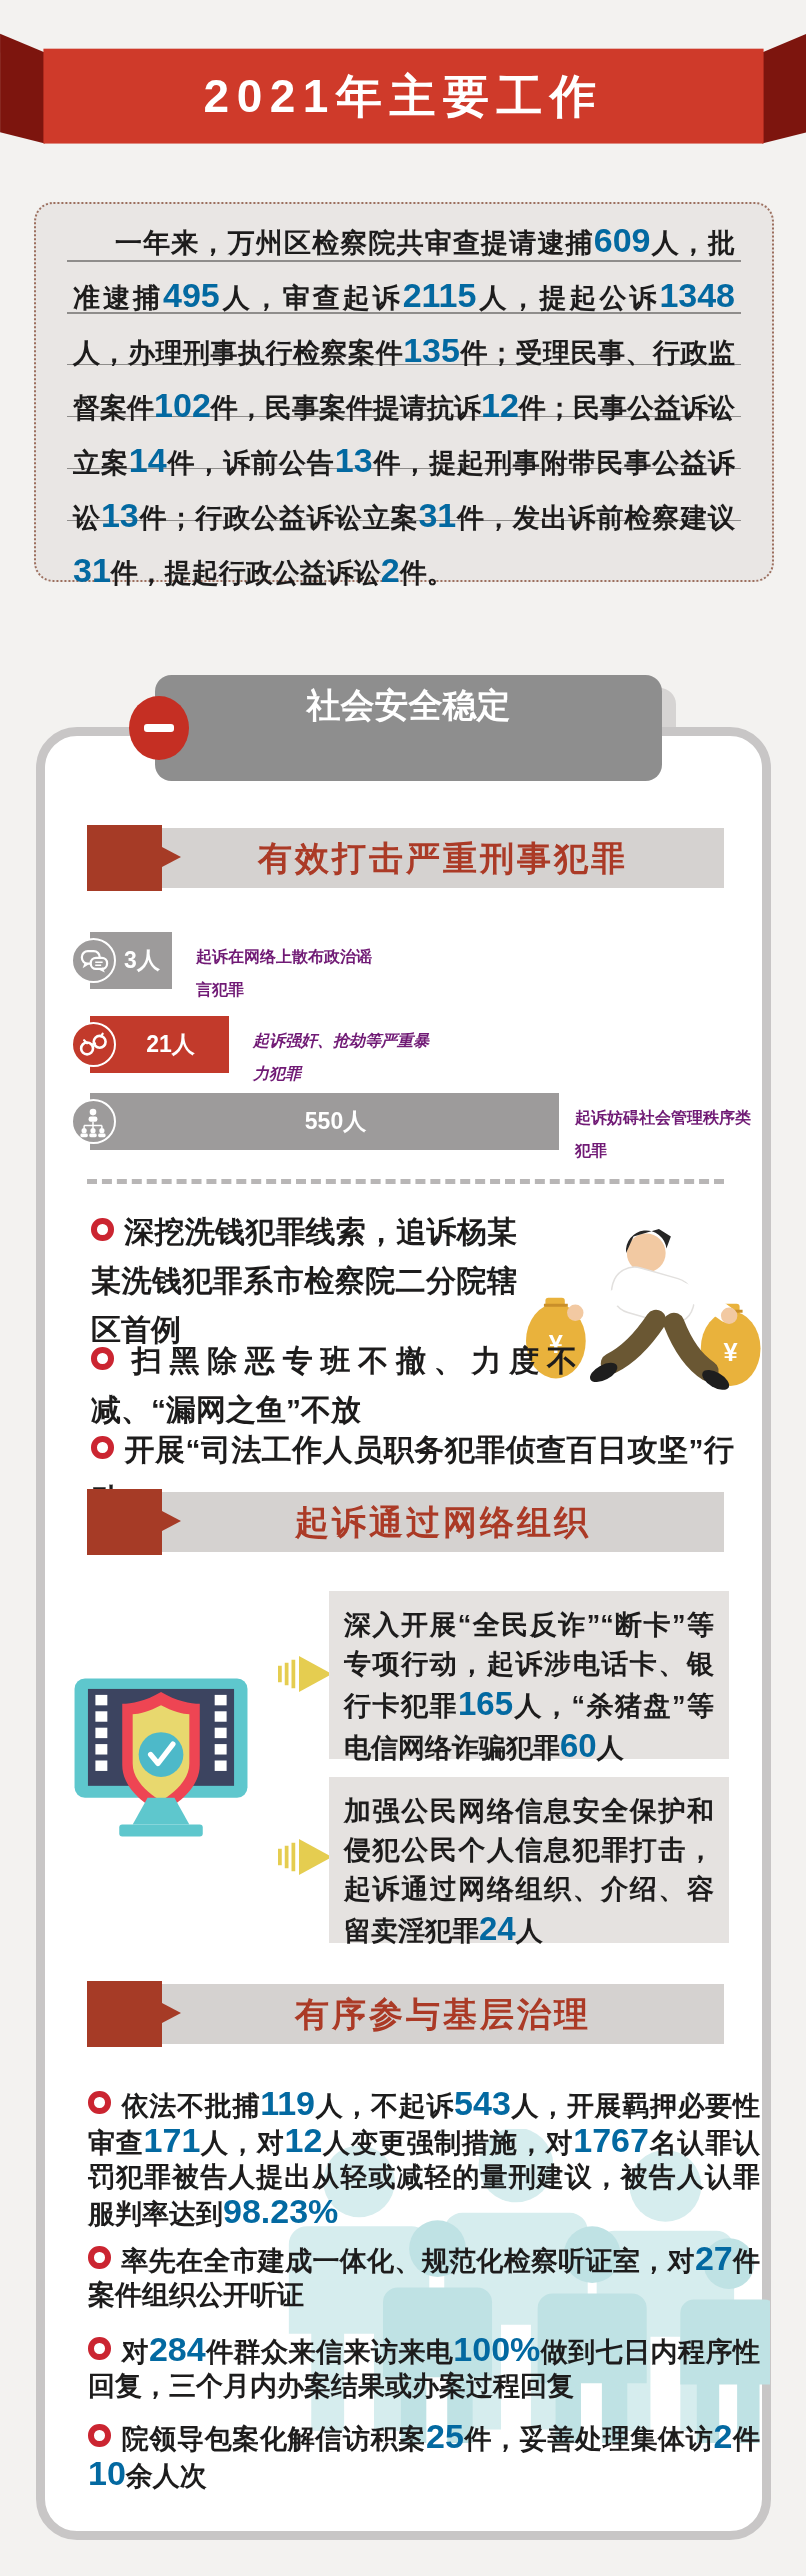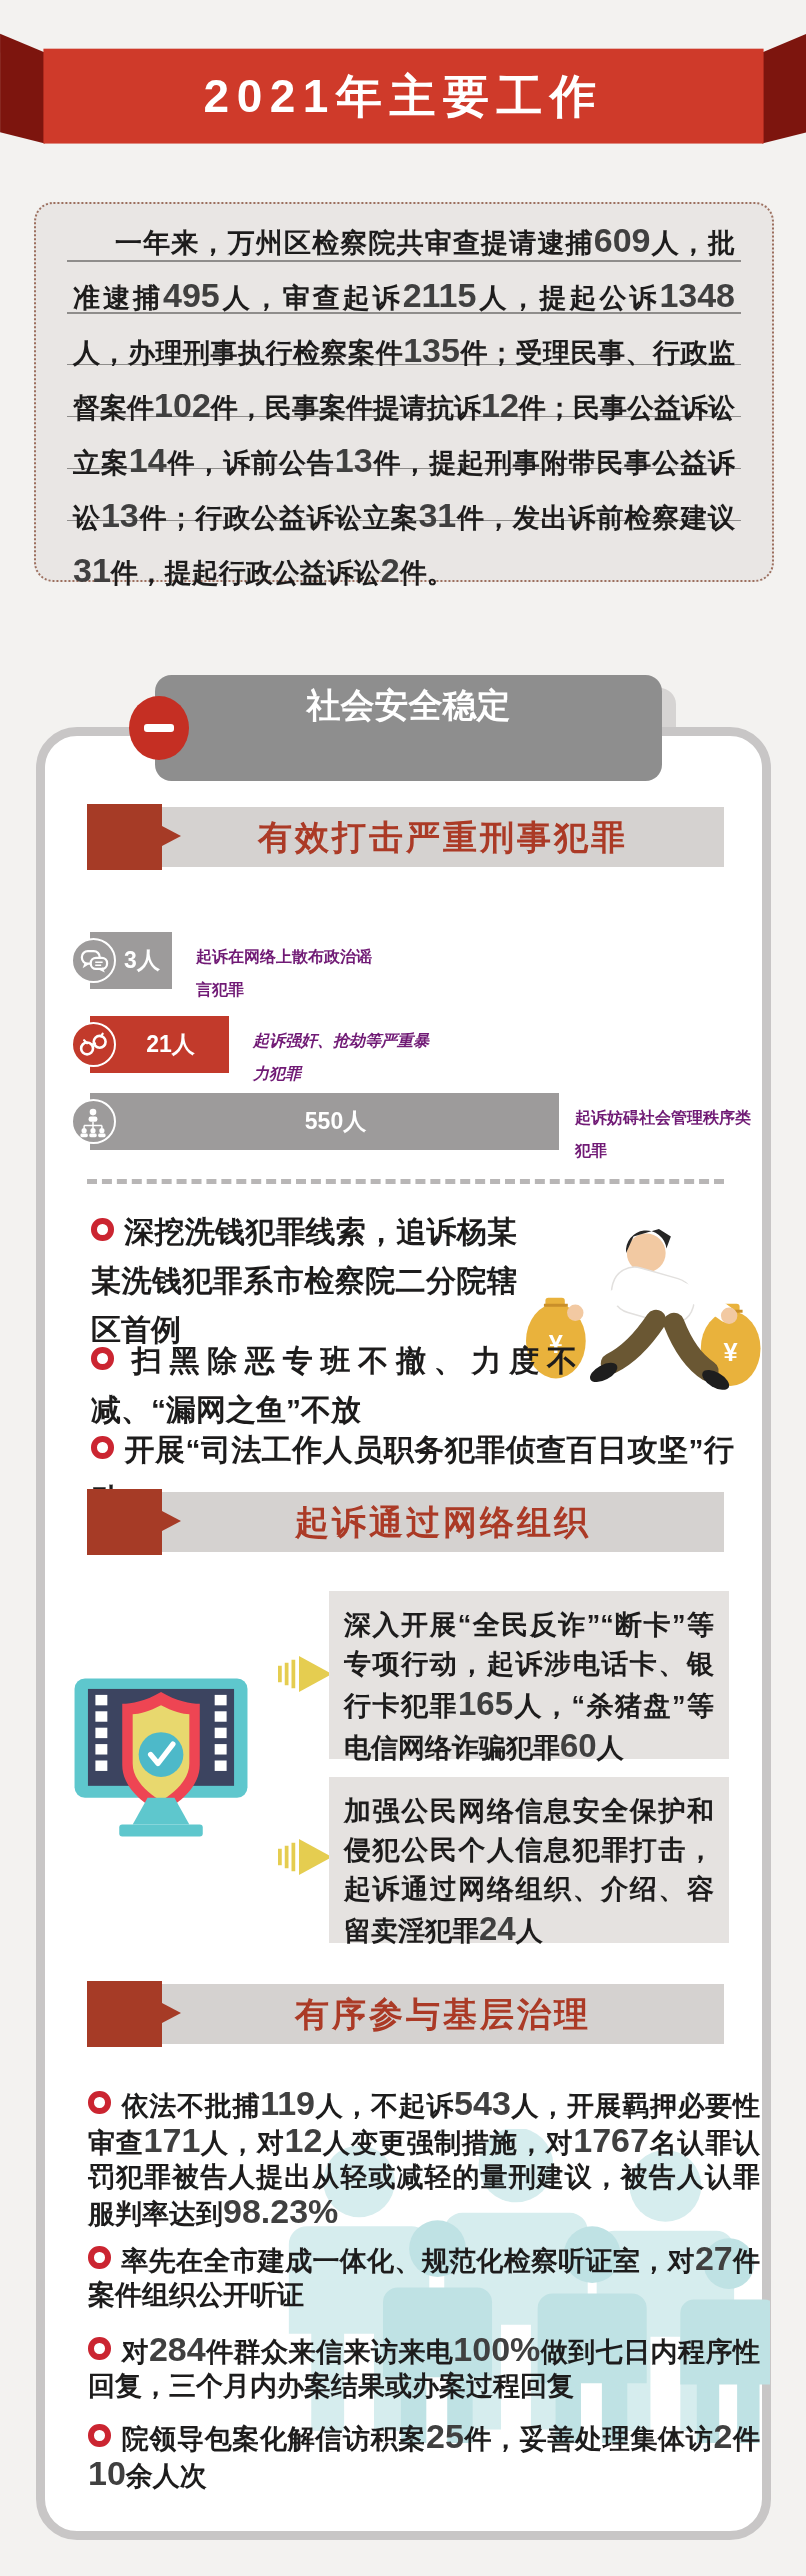--- a/index.html
+++ b/index.html
@@ -6,21 +6,21 @@
   body{font-family:"Liberation Sans","DejaVu Sans",sans-serif;background:#e9e8e6;}
   .page{position:relative;width:807px;height:2576px;background:#f3f2f0;overflow:hidden;margin:0 auto;}
   .abs{position:absolute;}
   
   .banner-title{left:0;top:66px;width:807px;text-align:center;color:#fff;font-size:46px;font-weight:800;letter-spacing:7.5px;line-height:60px;}
   
   .intro-card{left:34px;top:202px;width:740px;height:380px;background:#e9e6e4;border:2.2px dotted #9c6f5e;border-radius:19.4px;box-sizing:border-box;}
   .intro-rules{position:absolute;left:31px;right:31px;top:56px;height:263px;
     background:repeating-linear-gradient(to bottom,#8f8d8b 0 1.5px,transparent 1.5px 52px);}
   .intro-text{position:absolute;left:37px;right:37px;top:9.7px;font-size:27px;line-height:52px;color:#1d1c1c;font-weight:600;text-align:justify;text-indent:42px;}
-  .num{color:#404040;font-weight:800;font-size:34px;line-height:inherit;letter-spacing:0;}
+  .num{color:#0369a1;font-weight:800;font-size:34px;line-height:inherit;letter-spacing:0;}
   
   .sec-shadow{left:169px;top:688px;width:507px;height:106px;background:#d6d4d3;border-radius:16.4px;}
   .sec-header{left:155px;top:675px;width:507px;height:106px;background:#8e8e8e;border-radius:16.4px;color:#fff;
     font-size:34px;font-weight:800;text-align:center;line-height:48px;padding-top:6px;box-sizing:border-box;z-index:6;}
   .badge{left:129px;top:696px;width:60px;height:64px;background:#c52f23;border-radius:50%;z-index:7;}
   .badge::after{content:"";position:absolute;left:15px;top:28px;width:30px;height:7.5px;background:#fff;border-radius:3px;}
   
   .big-card{left:36px;top:727px;width:735px;height:1813px;background:#fff;border:9.7px solid #c8c6c6;border-radius:41px;box-sizing:border-box;z-index:1;}
   
   .subhdr{width:637px;height:66px;z-index:3;}
@@ -64,21 +64,21 @@
   </div>
 
   <div class="abs sec-shadow"></div>
   <div class="abs sec-header">
     <div>社会安全稳定</div>
   </div>
   <div class="abs badge"></div>
 
   <div class="abs big-card"></div>
 
-  <div class="abs subhdr" style="left:87px;top:804px;padding-left:11px;">
+  <div class="abs subhdr" style="left:87px;top:825px;padding-left:11px;">
     <div class="bar"></div>
     <div class="tab"></div>
     <div class="t">有效打击严重刑事犯罪</div>
   </div>
 
   <div class="abs statbar gray" style="left:90px;top:932px;width:82px;"></div>
   <div class="abs stat-circle gray" style="left:71px;top:938px;">
     <svg width="40" height="40" viewBox="0 0 54 54">
       <rect x="12" y="15" width="24" height="17" rx="8" fill="none" stroke="#fff" stroke-width="3"></rect>
       <path d="M16,30 l-3,8 8,-5" fill="#fff"></path>

